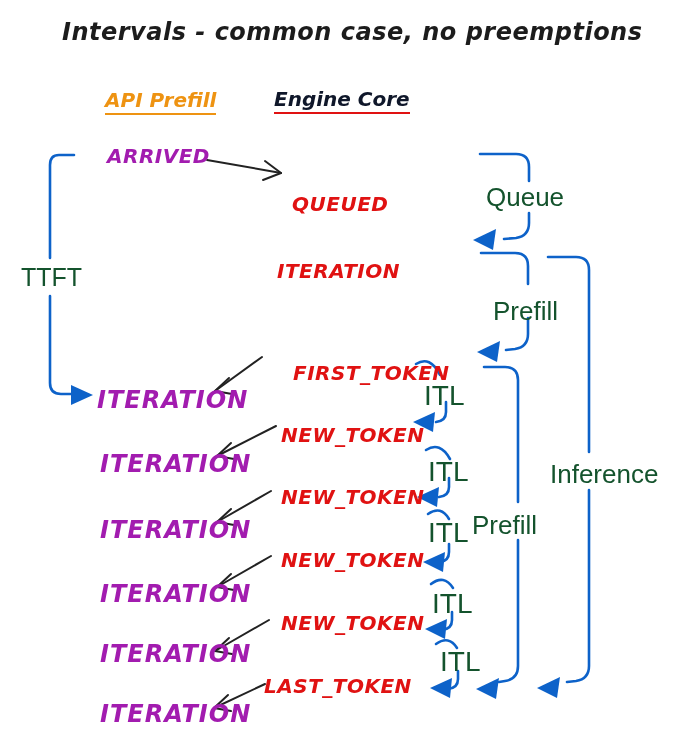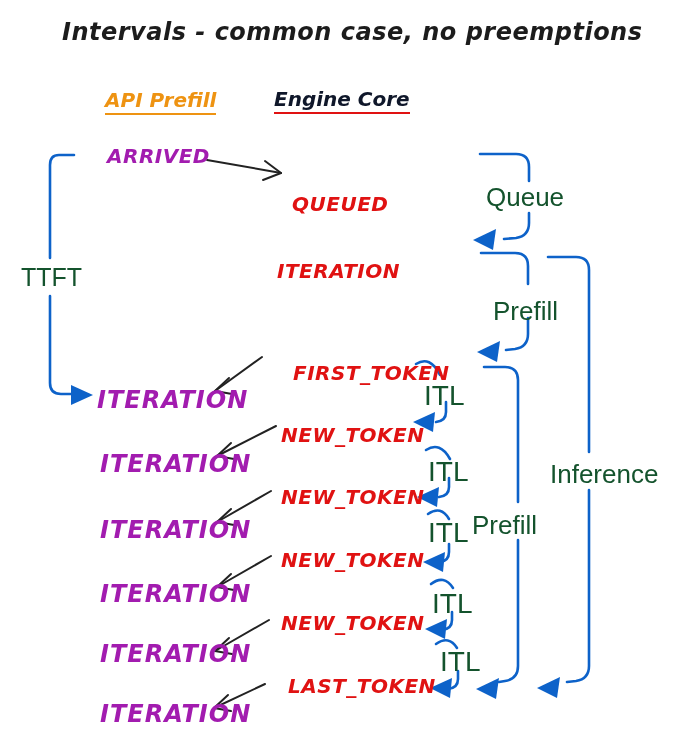--- a/index.html
+++ b/index.html
@@ -129,21 +129,21 @@
   <div class="lbl hw iter orange" style="left:100px;top:640px;">ITERATION</div>
   <div class="lbl hw iter orange" style="left:100px;top:700px;">ITERATION</div>
 
   <div class="lbl hw ev red" style="left:292px;top:160px;margin-top:32px;">QUEUED</div>
   <div class="lbl hw ev red" style="left:277px;top:259px;">ITERATION</div>
   <div class="lbl hw ev red" style="left:268px;top:361px;margin-left:25px;">FIRST_TOKEN</div>
   <div class="lbl hw ev red" style="left:281px;top:423px;">NEW_TOKEN</div>
   <div class="lbl hw ev red" style="left:281px;top:485px;">NEW_TOKEN</div>
   <div class="lbl hw ev red" style="left:281px;top:548px;">NEW_TOKEN</div>
   <div class="lbl hw ev red" style="left:281px;top:611px;">NEW_TOKEN</div>
-  <div class="lbl hw ev red" style="left:288px;top:674px;">LAST_TOKEN</div>
+  <div class="lbl hw ev red" style="left:264px;top:674px;">LAST_TOKEN</div>
 
   <div class="lbl sans big blue" style="left:21px;top:263px;font-size:25px;">TTFT</div>
   <div class="lbl sans big blue" style="left:486px;top:182px;">Queue</div>
   <div class="lbl sans big blue" style="left:493px;top:286px;margin-top:10px;">Prefill</div>
   <div class="lbl sans big blue" style="left:472px;top:510px;">Prefill</div>
   <div class="lbl sans big blue" style="left:550px;top:459px;">Inference</div>
   <div class="lbl sans itl blue" style="left:424px;top:380px;">ITL</div>
   <div class="lbl sans itl blue" style="left:428px;top:456px;">ITL</div>
   <div class="lbl sans itl blue" style="left:428px;top:517px;">ITL</div>
   <div class="lbl sans itl blue" style="left:432px;top:588px;">ITL</div>

